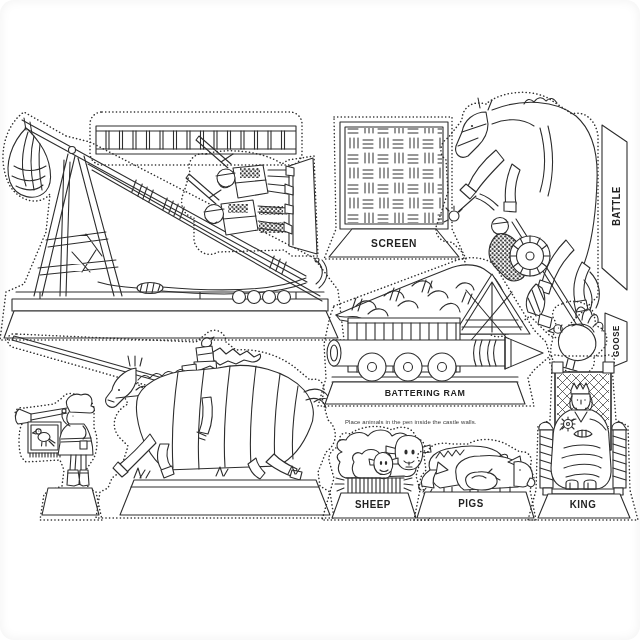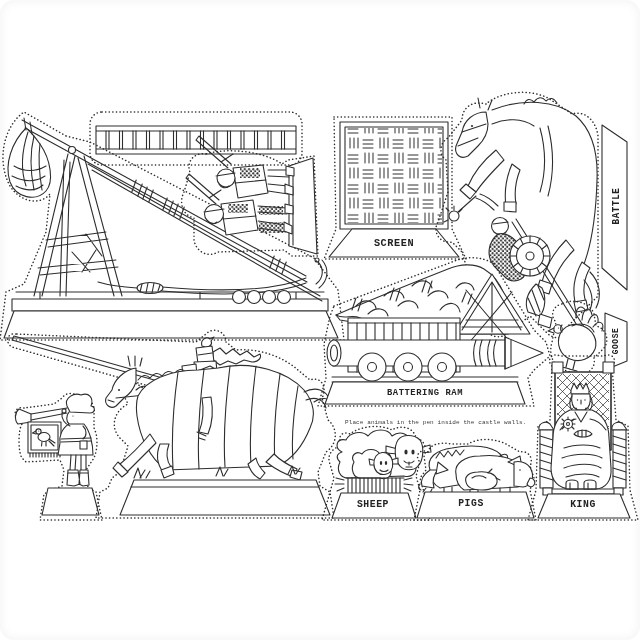--- a/index.html
+++ b/index.html
@@ -1,17 +1,17 @@
 <!DOCTYPE html>
 <html><head>
 <meta charset="utf-8">
 <style>
   html,body{margin:0;padding:0;background:#fff;}
   .page{position:relative;width:640px;height:640px;background:#fff;overflow:hidden;
-        font-family:Liberation Mono, monospace;border-radius:14px;
+        font-family:Liberation Sans, sans-serif;border-radius:14px;
         box-shadow:inset 0 0 12px rgba(0,0,0,0.06);}
   .art{position:absolute;left:0;top:0;}
   .lbl{position:absolute;color:#222;font-weight:bold;white-space:nowrap;
        transform:translate(-50%,-50%) scale(0.93,1);letter-spacing:0.6px;}
   .lbl.vert{transform:translate(-50%,-50%) rotate(-90deg) scale(0.93,1);}
   .cap{position:absolute;color:#3a3a3a;font-size:6px;letter-spacing:0.1px;white-space:nowrap;}
 </style>
 </head>
 <body>
 

